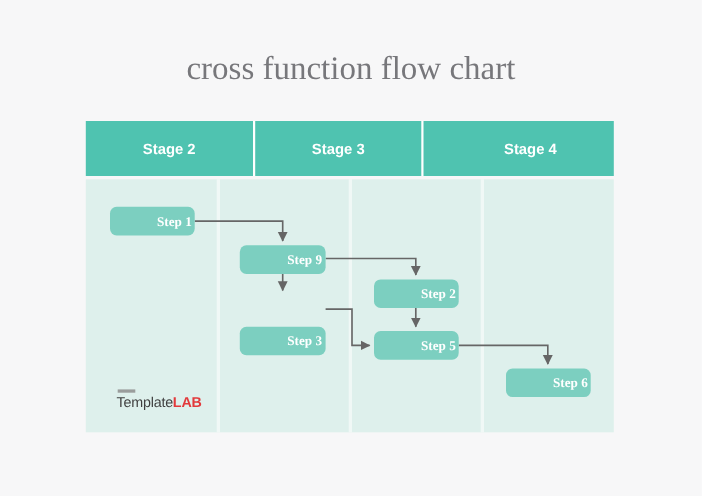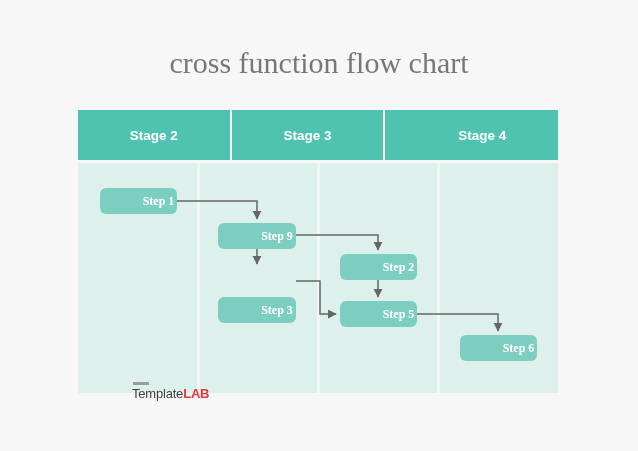--- a/index.html
+++ b/index.html
@@ -77,23 +77,22 @@
     pointer-events:none;
   }
   #connector-layer polyline{
     fill:none;
     stroke:var(--arrow);
     stroke-width:1.5;
   }
   #connector-layer marker path{fill:var(--arrow);}
   .watermark{
     position:absolute;
-    left:28px;top:219px;
+    left:28px;top:191px;
     line-height:1;
-    margin-left:26px;
   }
   .fineprint{
     width:16px;height:3px;
     background:#8e8e8e;
     opacity:.85;
     margin:0 0 2px 1px;
   }
   .brand{
     font-size:13px;
     letter-spacing:-0.2px;

